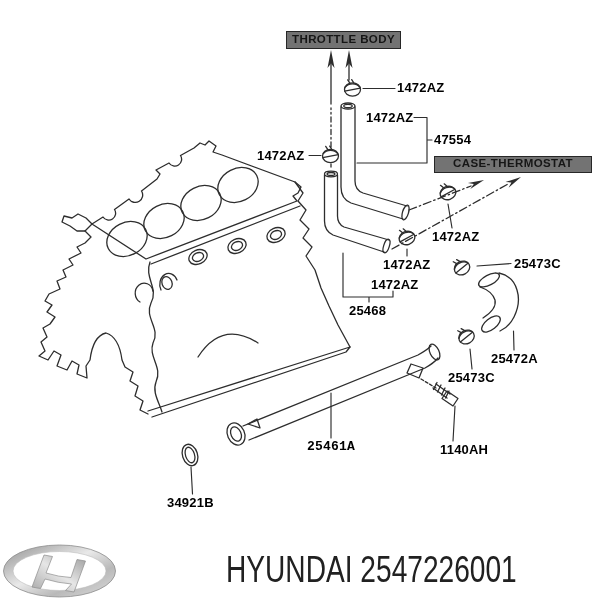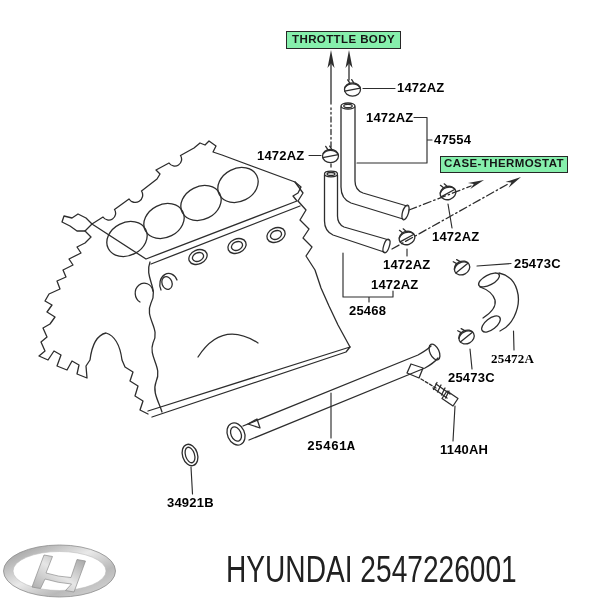--- a/index.html
+++ b/index.html
@@ -1,21 +1,21 @@
 <!DOCTYPE html>
 <html><head>
 <meta charset="utf-8">
 <style>
   html,body{margin:0;padding:0;background:#fff;}
   #stage{position:relative;width:600px;height:600px;background:#ffffff;overflow:hidden;
          font-family:"Liberation Sans",sans-serif;}
   #lineart{position:absolute;left:0;top:0;}
   .lbl{position:absolute;font:700 13px/1.05 "Liberation Sans",sans-serif;color:#000000;
        letter-spacing:.2px;white-space:nowrap;}
-  .boxlbl{position:absolute;box-sizing:border-box;border:1.6px solid #272727;background:#86efac;
+  .boxlbl{position:absolute;box-sizing:border-box;border:1.6px solid #272727;background:#737373;
        font:700 11.5px/14px "Liberation Sans",sans-serif;color:#161616;text-align:center;
        letter-spacing:.4px;white-space:nowrap;}
   .footer-text{position:absolute;left:226px;top:551px;font:400 37px/1 "Liberation Sans",sans-serif;
        color:#212121;transform:scaleX(.76);transform-origin:left top;white-space:nowrap;}
   #logo{position:absolute;left:1px;top:543px;}
 </style>
 </head>
 <body>
 
 <div id="stage">
@@ -156,32 +156,32 @@
       <path d="M513.5,331 L514,350"></path>
       <path d="M470,349 L472,369"></path>
       <path d="M331,393 L331,438"></path>
       <path d="M455,406 L453,441"></path>
       <path d="M191,467 L192.5,494"></path>
     </g>
   </svg>
 
   <div class="boxlbl" style="left:286px;top:31px;width:115px;height:18px;">THROTTLE BODY</div>
 
-  <div class="boxlbl" style="left:434px;top:156px;width:128px;height:17px;line-height:13px;margin-left:6px;">CASE-THERMOSTAT</div>
+  <div class="boxlbl" style="left:434px;top:156px;width:158px;height:17px;line-height:13px;">CASE-THERMOSTAT</div>
 
   <div class="lbl" style="left:397px;top:81px;">1472AZ</div>
   <div class="lbl" style="left:257px;top:149px;">1472AZ</div>
   <div class="lbl" style="left:366px;top:111px;">1472AZ</div>
   <div class="lbl" style="left:434px;top:133px;">47554</div>
   <div class="lbl" style="left:432px;top:230px;">1472AZ</div>
   <div class="lbl" style="left:383px;top:258px;">1472AZ</div>
   <div class="lbl" style="left:371px;top:278px;">1472AZ</div>
   <div class="lbl" style="left:349px;top:304px;">25468</div>
   <div class="lbl" style="left:514px;top:257px;">25473C</div>
-  <div class="lbl" style="left:491px;top:352px;font-family:Liberation Serif, serif;">25472A</div>
+  <div class="lbl" style="left:491px;top:352px;">25472A</div>
   <div class="lbl" style="left:448px;top:371px;">25473C</div>
   <div class="lbl" style="left:307px;top:440px;font-family:Liberation Mono, monospace;">25461A</div>
   <div class="lbl" style="left:440px;top:443px;">1140AH</div>
   <div class="lbl" style="left:167px;top:496px;">34921B</div>
 
   <svg id="logo" width="118" height="58" viewBox="0 0 118 58">
     <defs>
       <linearGradient id="chrome" x1="0" y1="0" x2="1" y2="1">
         <stop offset="0" stop-color="#8f8f8f"></stop>
         <stop offset="0.45" stop-color="#e9e9e9"></stop>

